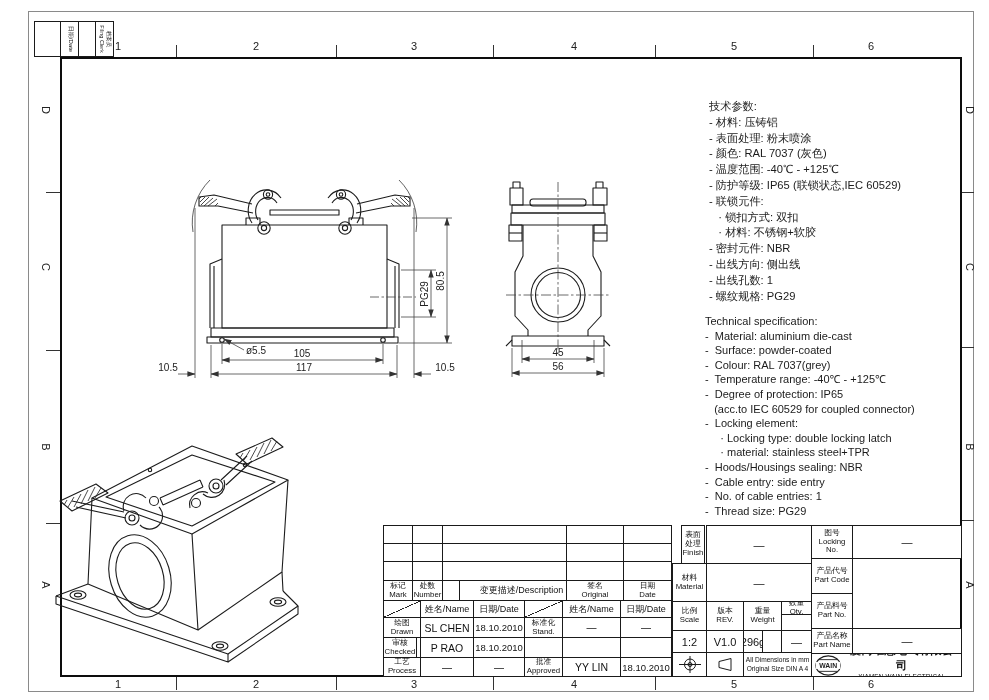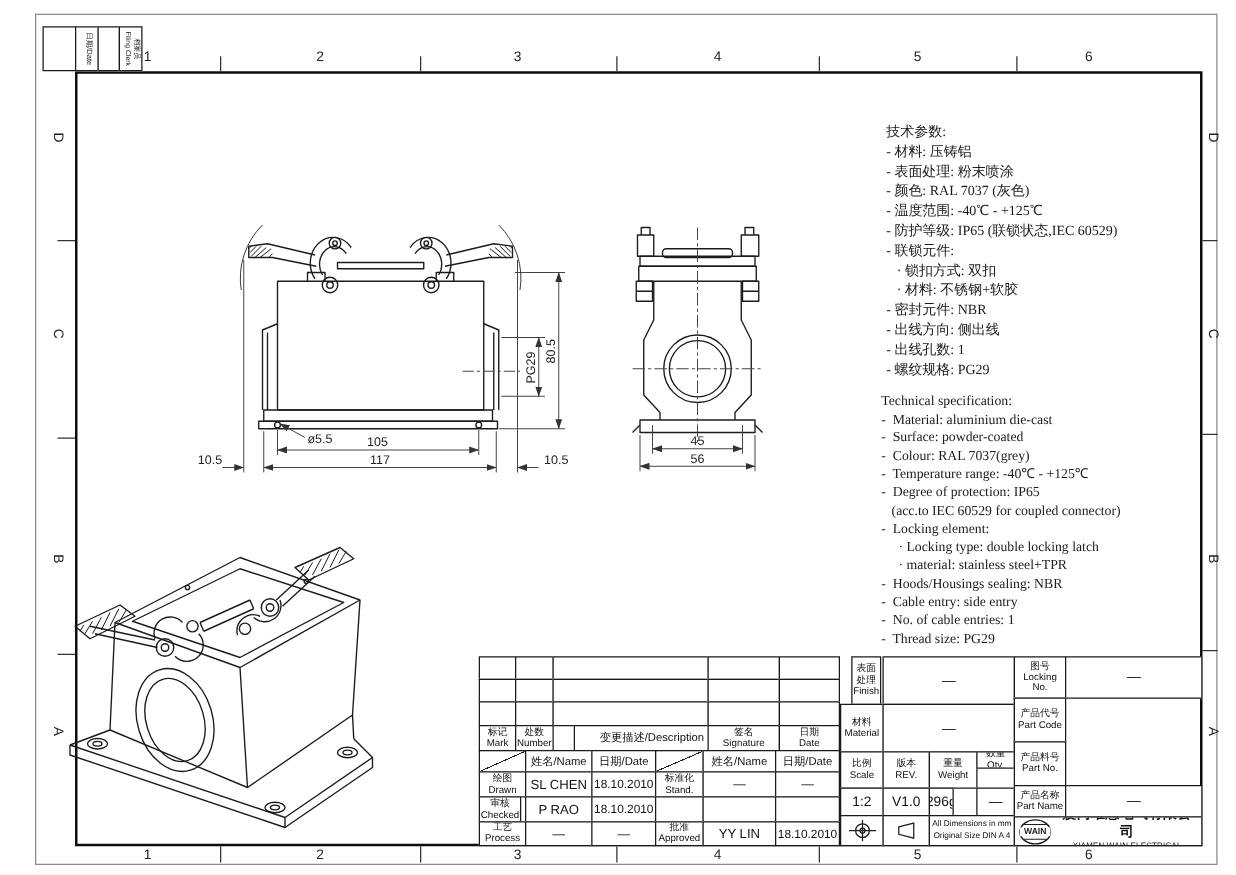--- a/index.html
+++ b/index.html
@@ -10,21 +10,21 @@
   .frame{left:60px;top:57px;width:902px;height:620px;border:2px solid #0d0d0d;box-sizing:border-box;}
   .zone{position:absolute;width:22px;height:16px;font-size:11px;text-align:center;color:#222;}
   .zrot{transform:rotate(90deg);}
   .tick{position:absolute;background:#333;}
   .c{position:absolute;box-sizing:border-box;border:1px solid #1a1a1a;display:flex;align-items:center;justify-content:center;text-align:center;overflow:hidden;background:#fff;}
   .lb{font-size:7.8px;line-height:1.15;white-space:pre-line;}
   .lb9{font-size:9px;}
   .v{font-size:10px;}
   .v11{font-size:11px;}
   .diag{background:linear-gradient(to bottom right,#fff 48.8%,#222 48.8%,#222 51.6%,#fff 51.6%);}
-  .specs{position:absolute;white-space:pre-wrap;color:#1b1b1b;font-family:Liberation Serif, serif;}
+  .specs{position:absolute;white-space:pre-wrap;color:#1b1b1b;}
   .specs-cn{left:709px;top:99px;width:260px;font-size:11.2px;line-height:15.8px;}
   .specs-en{left:705px;top:314px;width:268px;font-size:11px;line-height:14.6px;}
   .filing{position:absolute;box-sizing:border-box;border:1px solid #1a1a1a;background:#fff;}
   .vtext{position:absolute;left:50%;top:50%;transform:translate(-50%,-50%) rotate(90deg);white-space:nowrap;font-size:6px;line-height:1.25;text-align:center;}
   .note{font-size:6.6px;line-height:1.35;white-space:pre-line;}
   .company{display:flex;align-items:center;justify-content:flex-start;gap:4px;padding:0 3px;}
   .cn-name{font-size:11px;font-weight:bold;letter-spacing:.5px;}
   .en-name{font-size:6.3px;letter-spacing:.2px;}
   svg text{font-family:"Liberation Sans",sans-serif;}
 </style>
@@ -279,21 +279,21 @@
     <div class="c" style="left:59px;top:36px;width:125px;height:20px"></div>
     <div class="c" style="left:183px;top:36px;width:58px;height:20px"></div>
     <div class="c" style="left:240px;top:36px;width:49px;height:20px"></div>
 
     <div class="c lb" style="left:0;top:55px;width:30px;height:21px">标记
 Mark</div>
     <div class="c lb" style="left:29px;top:55px;width:31px;height:21px">处数
 Number</div>
     <div class="c lb lb9" style="left:76px;top:55px;width:125px;height:21px">变更描述/Description</div>
     <div class="c lb" style="left:183px;top:55px;width:58px;height:21px">签名
-Signature</div>
+Original</div>
     <div class="c lb" style="left:240px;top:55px;width:49px;height:21px">日期
 Date</div>
 
     <div class="c diag" style="left:0;top:75px;width:38px;height:18px"></div>
     <div class="c lb lb9" style="left:37px;top:75px;width:54px;height:18px">姓名/Name</div>
     <div class="c lb lb9" style="left:90px;top:75px;width:52px;height:18px">日期/Date</div>
     <div class="c diag" style="left:141px;top:75px;width:39px;height:18px"></div>
     <div class="c lb lb9" style="left:179px;top:75px;width:59px;height:18px">姓名/Name</div>
     <div class="c lb lb9" style="left:237px;top:75px;width:52px;height:18px">日期/Date</div>
 

